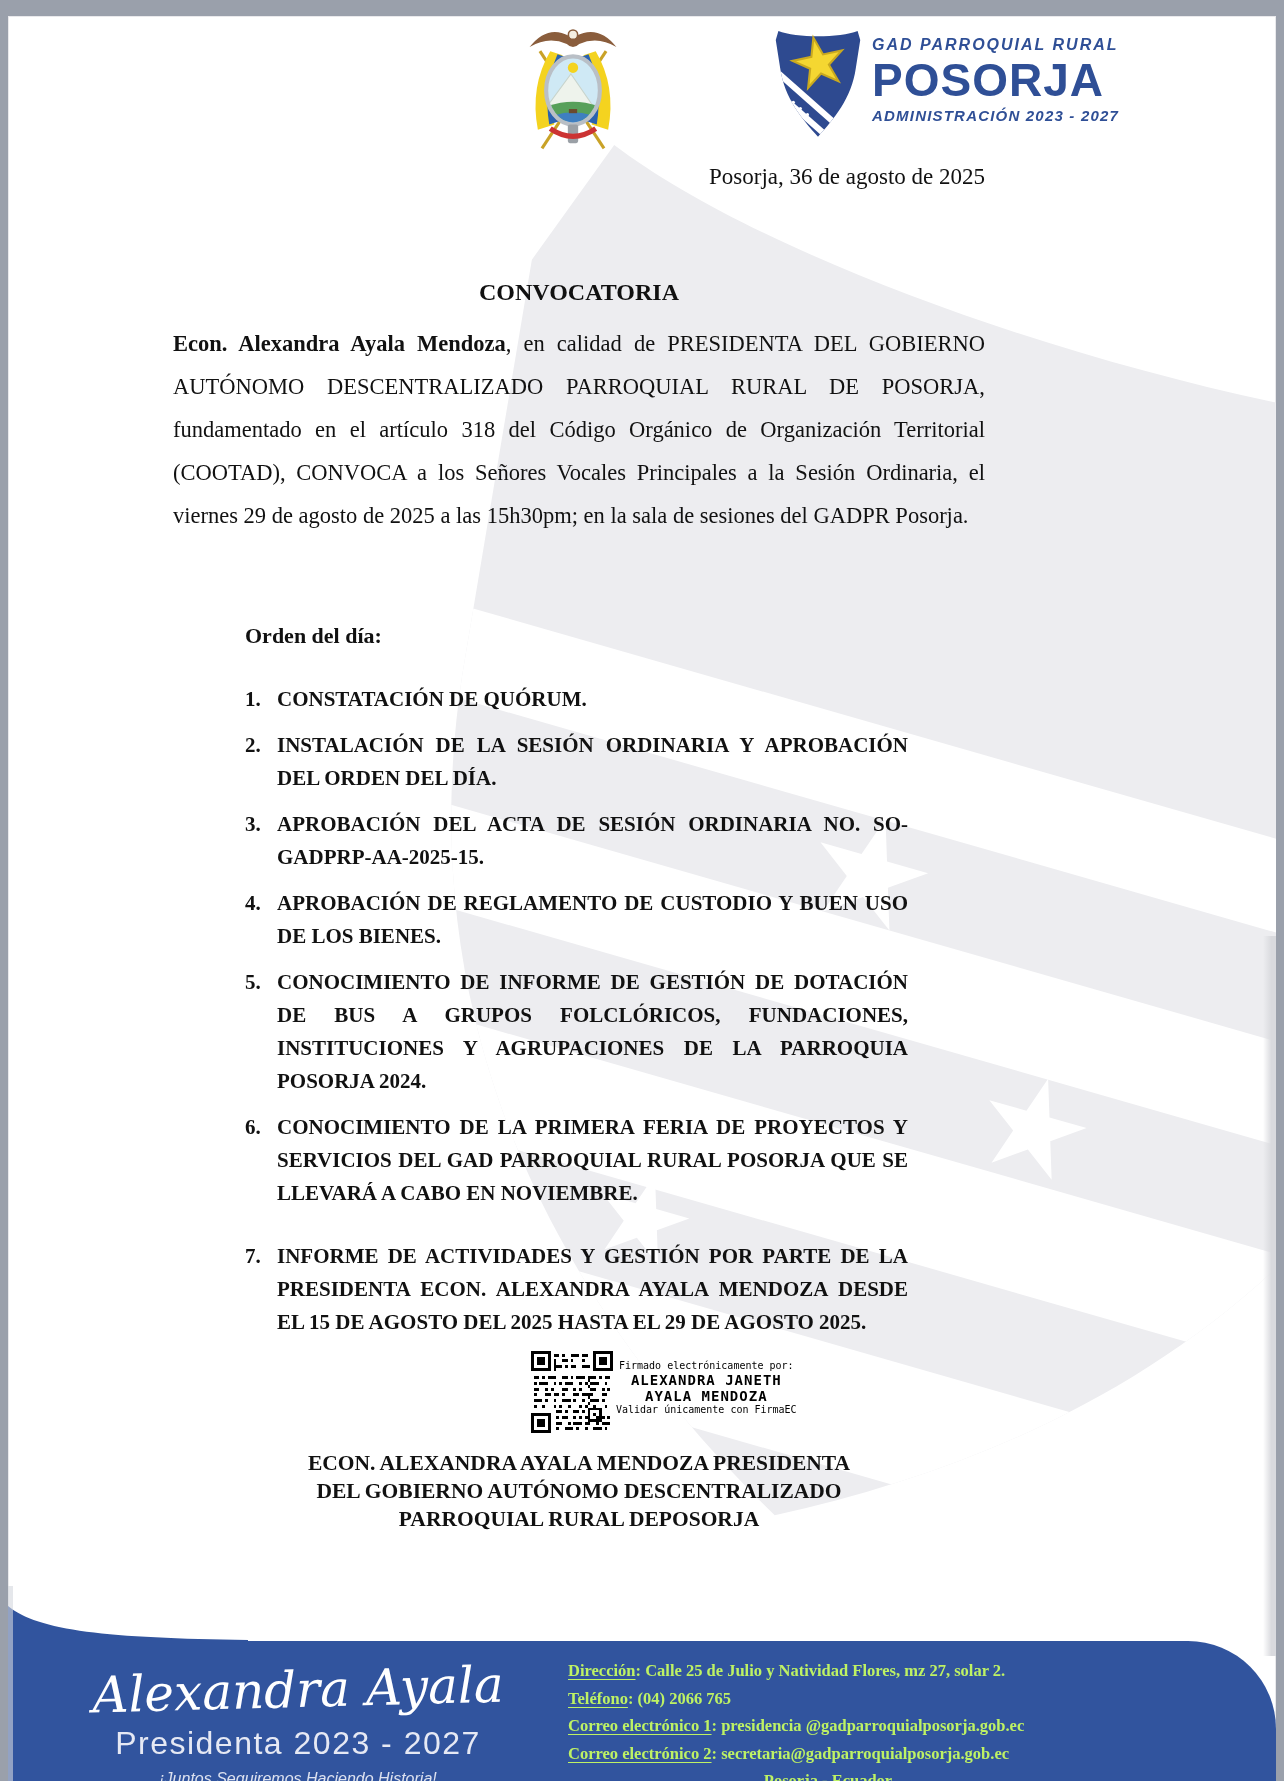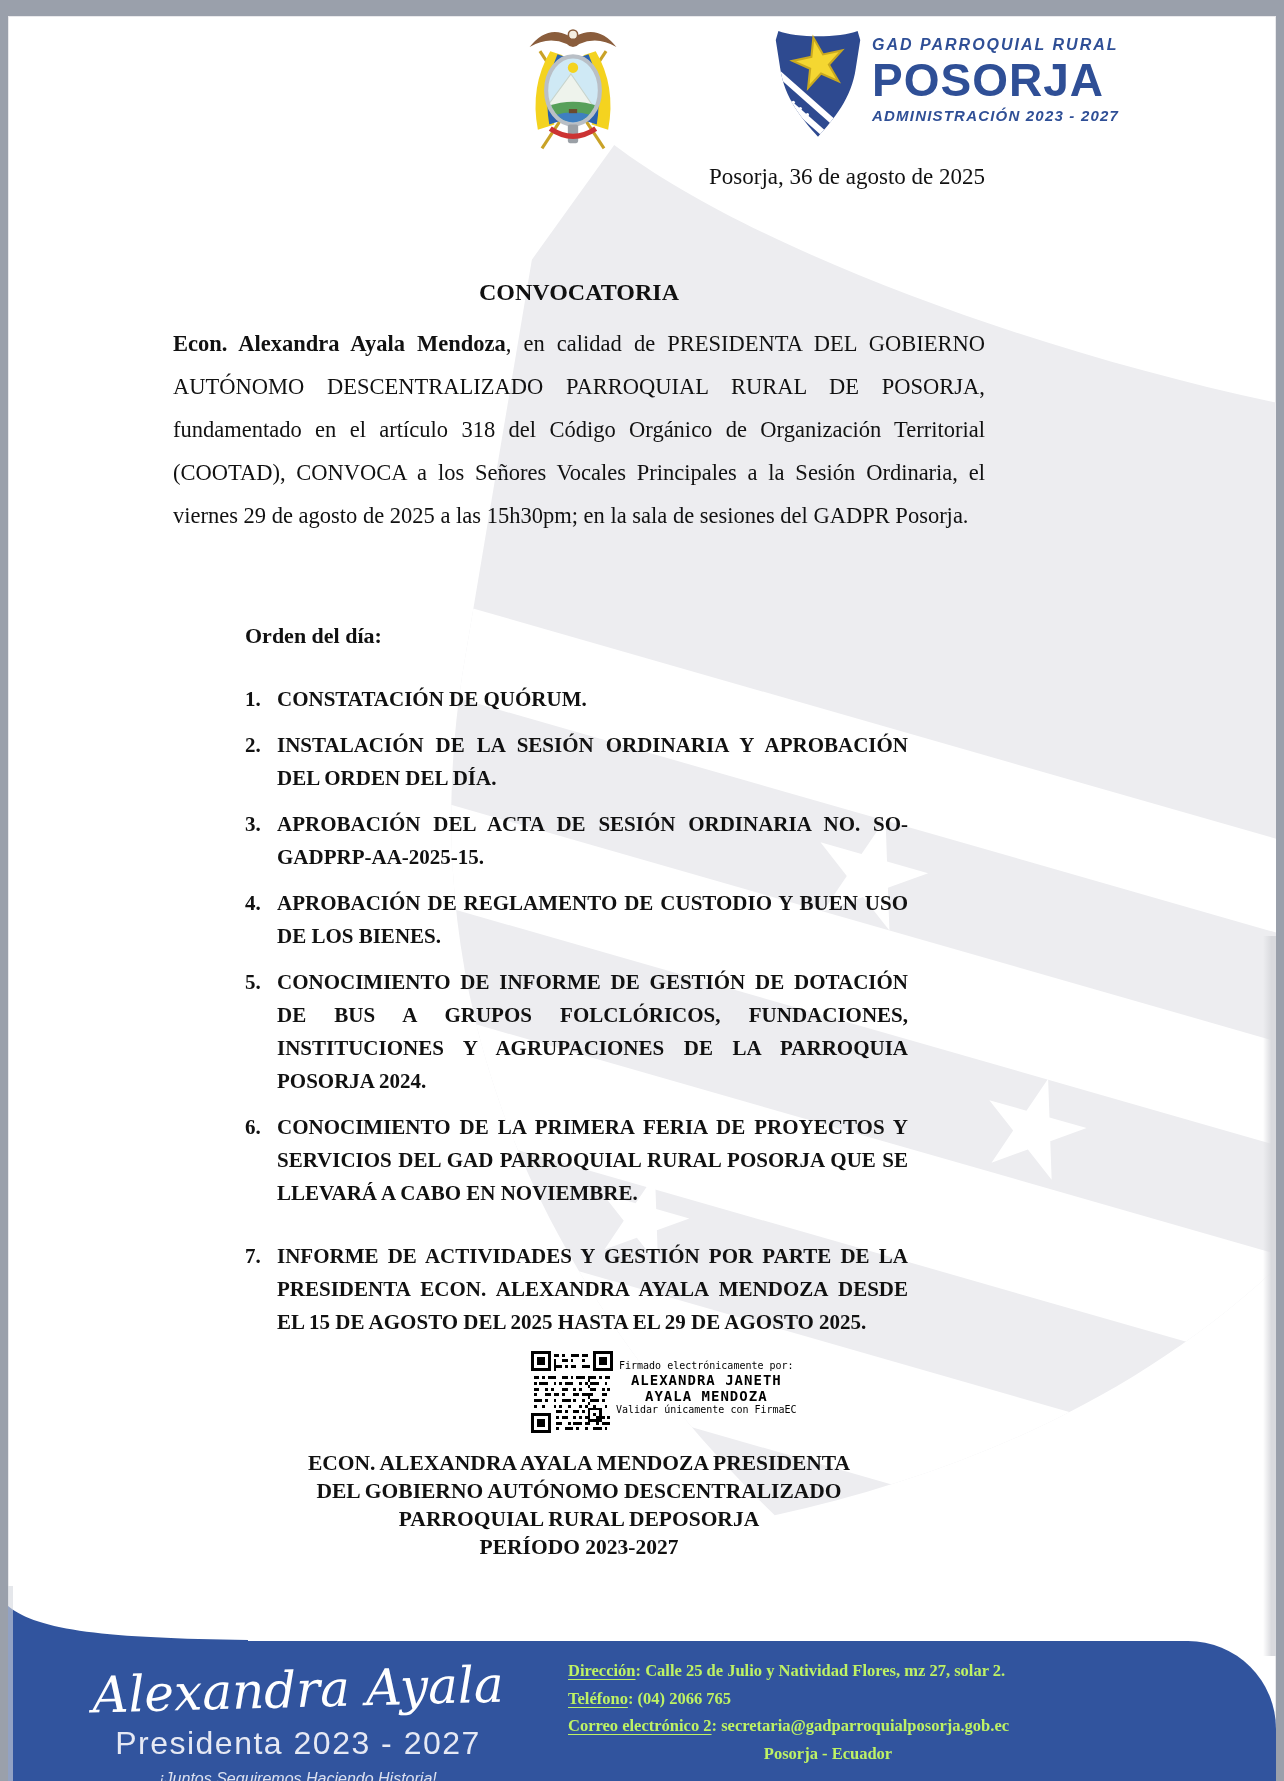--- a/index.html
+++ b/index.html
@@ -223,37 +223,37 @@
         <div class="qr-name">ALEXANDRA JANETH</div>
         <div class="qr-name">AYALA MENDOZA</div>
         <div class="qr-small">Validar únicamente con FirmaEC</div>
       </div>
     </div>
 
     <div class="sig-block">
       <div>ECON. ALEXANDRA AYALA MENDOZA PRESIDENTA</div>
       <div>DEL GOBIERNO AUTÓNOMO DESCENTRALIZADO</div>
       <div>PARROQUIAL RURAL DEPOSORJA</div>
-      <div>PERÍODO 2023-2027</div>
     </div>
   </div>
 
   <svg class="footer-swoosh" width="240" height="40" viewBox="0 0 240 40" aria-hidden="true">
     <path d="M0,3 C30,28 100,35 240,37 L240,40 0,40 Z" fill="#31549E"></path>
   </svg>
 
   <div class="footer-band">
     <div class="footer-left">
       <div class="footer-name">Alexandra Ayala</div>
       <div class="footer-role">Presidenta 2023 - 2027</div>
       <div class="footer-slogan">¡Juntos Seguiremos Haciendo Historia!</div>
     </div>
     <div class="footer-right">
       <div class="contact-line"><span class="lbl">Dirección</span><span>: Calle 25 de Julio y Natividad Flores, mz 27, solar 2.</span></div>
       <div class="contact-line"><span class="lbl">Teléfono</span><span>: (04) 2066 765</span></div>
+      <div class="contact-line"><span class="lbl">Correo electrónico 1</span><span>: presidencia @gadparroquialposorja.gob.ec</span></div>
       <div class="contact-line"><span class="lbl">Correo electrónico 2</span><span>: secretaria@gadparroquialposorja.gob.ec</span></div>
       <div class="footer-location">Posorja - Ecuador</div>
     </div>
   </div>
 
   <div class="edge-right"></div>
   <div class="edge-left"></div>
   <div class="edge-bottom"></div>
 </div>
 

